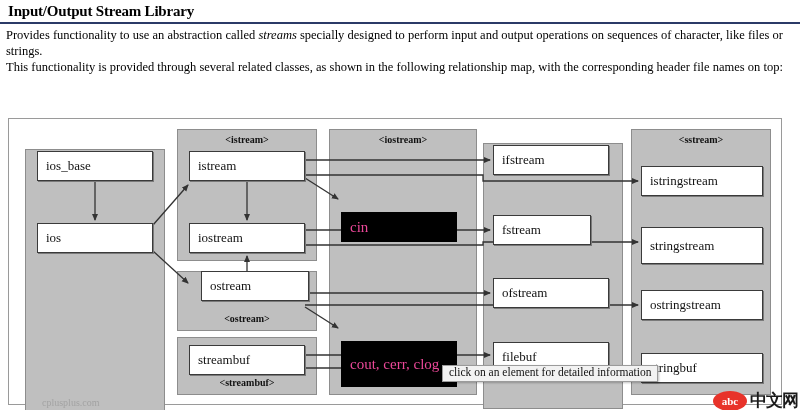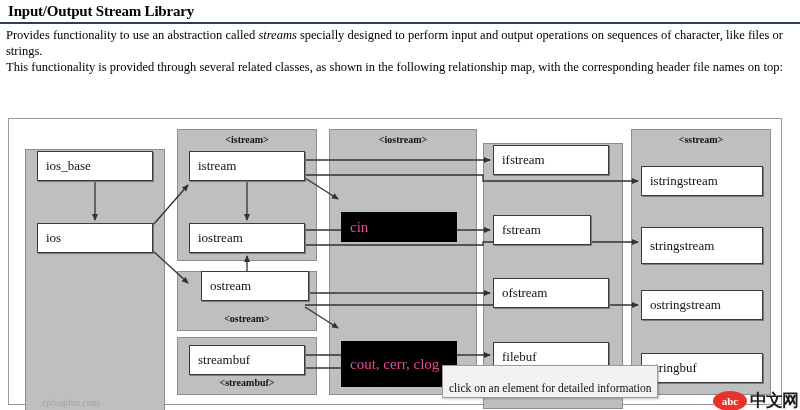--- a/index.html
+++ b/index.html
@@ -112,21 +112,21 @@
     position:absolute;left:16px;bottom:6px;
     font-size:10px;color:#a3a3a3;
   }
   
   .tooltip{
     position:absolute;left:429px;top:242px;
     background:#f2f2f2;
     border:1px solid #9b9b9b;
     font-size:11.5px;
     color:#111;
-    padding:16px 6px 3px 6px;
+    padding:0 6px 3px 6px;
     white-space:nowrap;
     box-shadow:1px 1px 2px rgba(0,0,0,.25);
     z-index:40;
   }
   
   .site-logo{
     position:absolute;right:2px;bottom:-2px;
     display:flex;align-items:center;gap:3px;
     z-index:50;
   }

